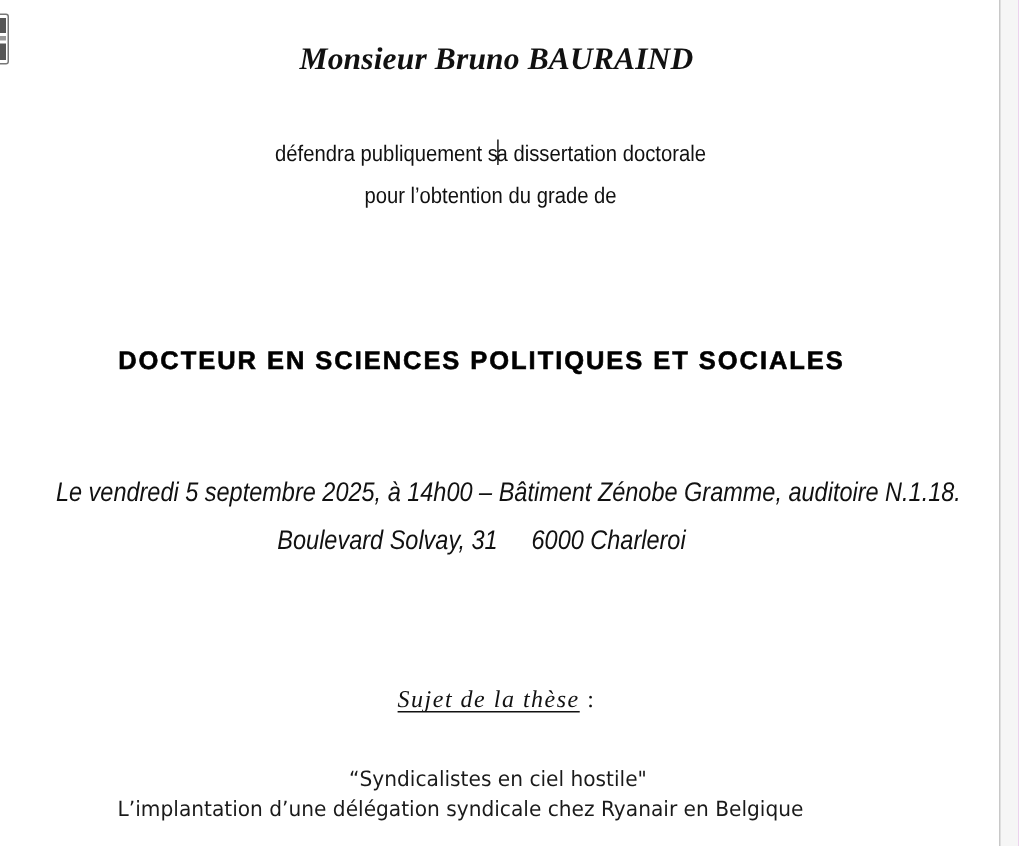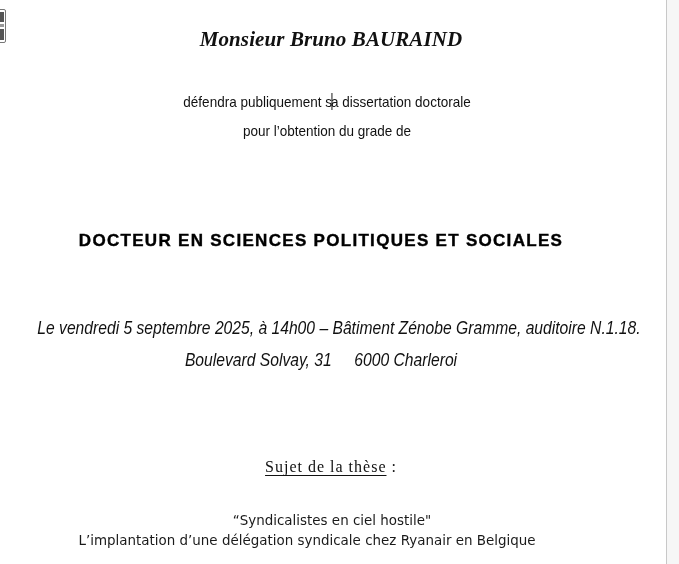--- a/index.html
+++ b/index.html
@@ -131,20 +131,21 @@
     .subject-label {
       top: 458px;
       left: -2px;
       font-family: "Liberation Serif", serif;
       font-size: 16px;
       letter-spacing: 1px;
     }
     .subject-label .u {
       text-decoration: underline;
       text-underline-offset: 3px;
+      font-style: italic;
     }
     .thesis-title {
       top: 512px;
       left: -1px;
       font-family: "DejaVu Sans", sans-serif;
       font-size: 14px;
       transform: scaleX(0.96);
       transform-origin: 50% 50%;
       color: #1a1a1a;
     }

